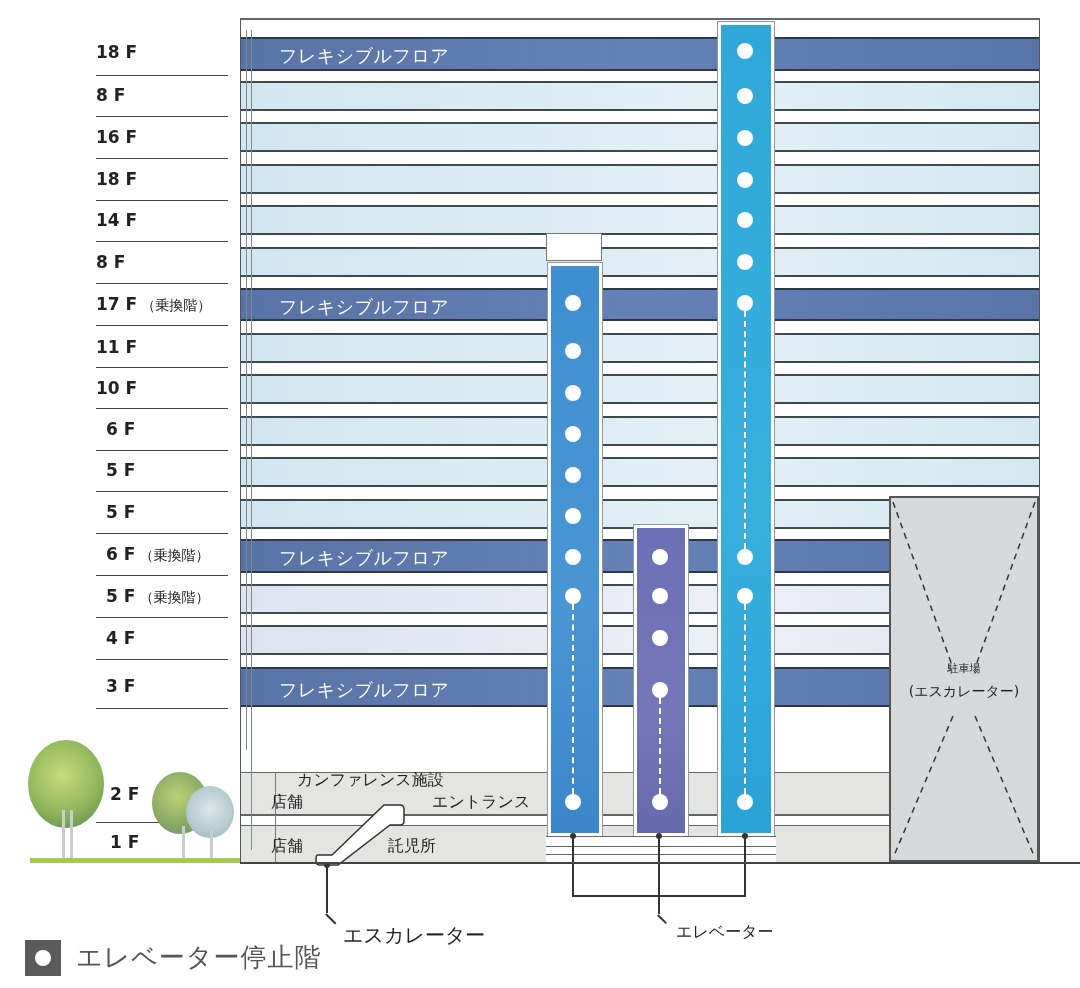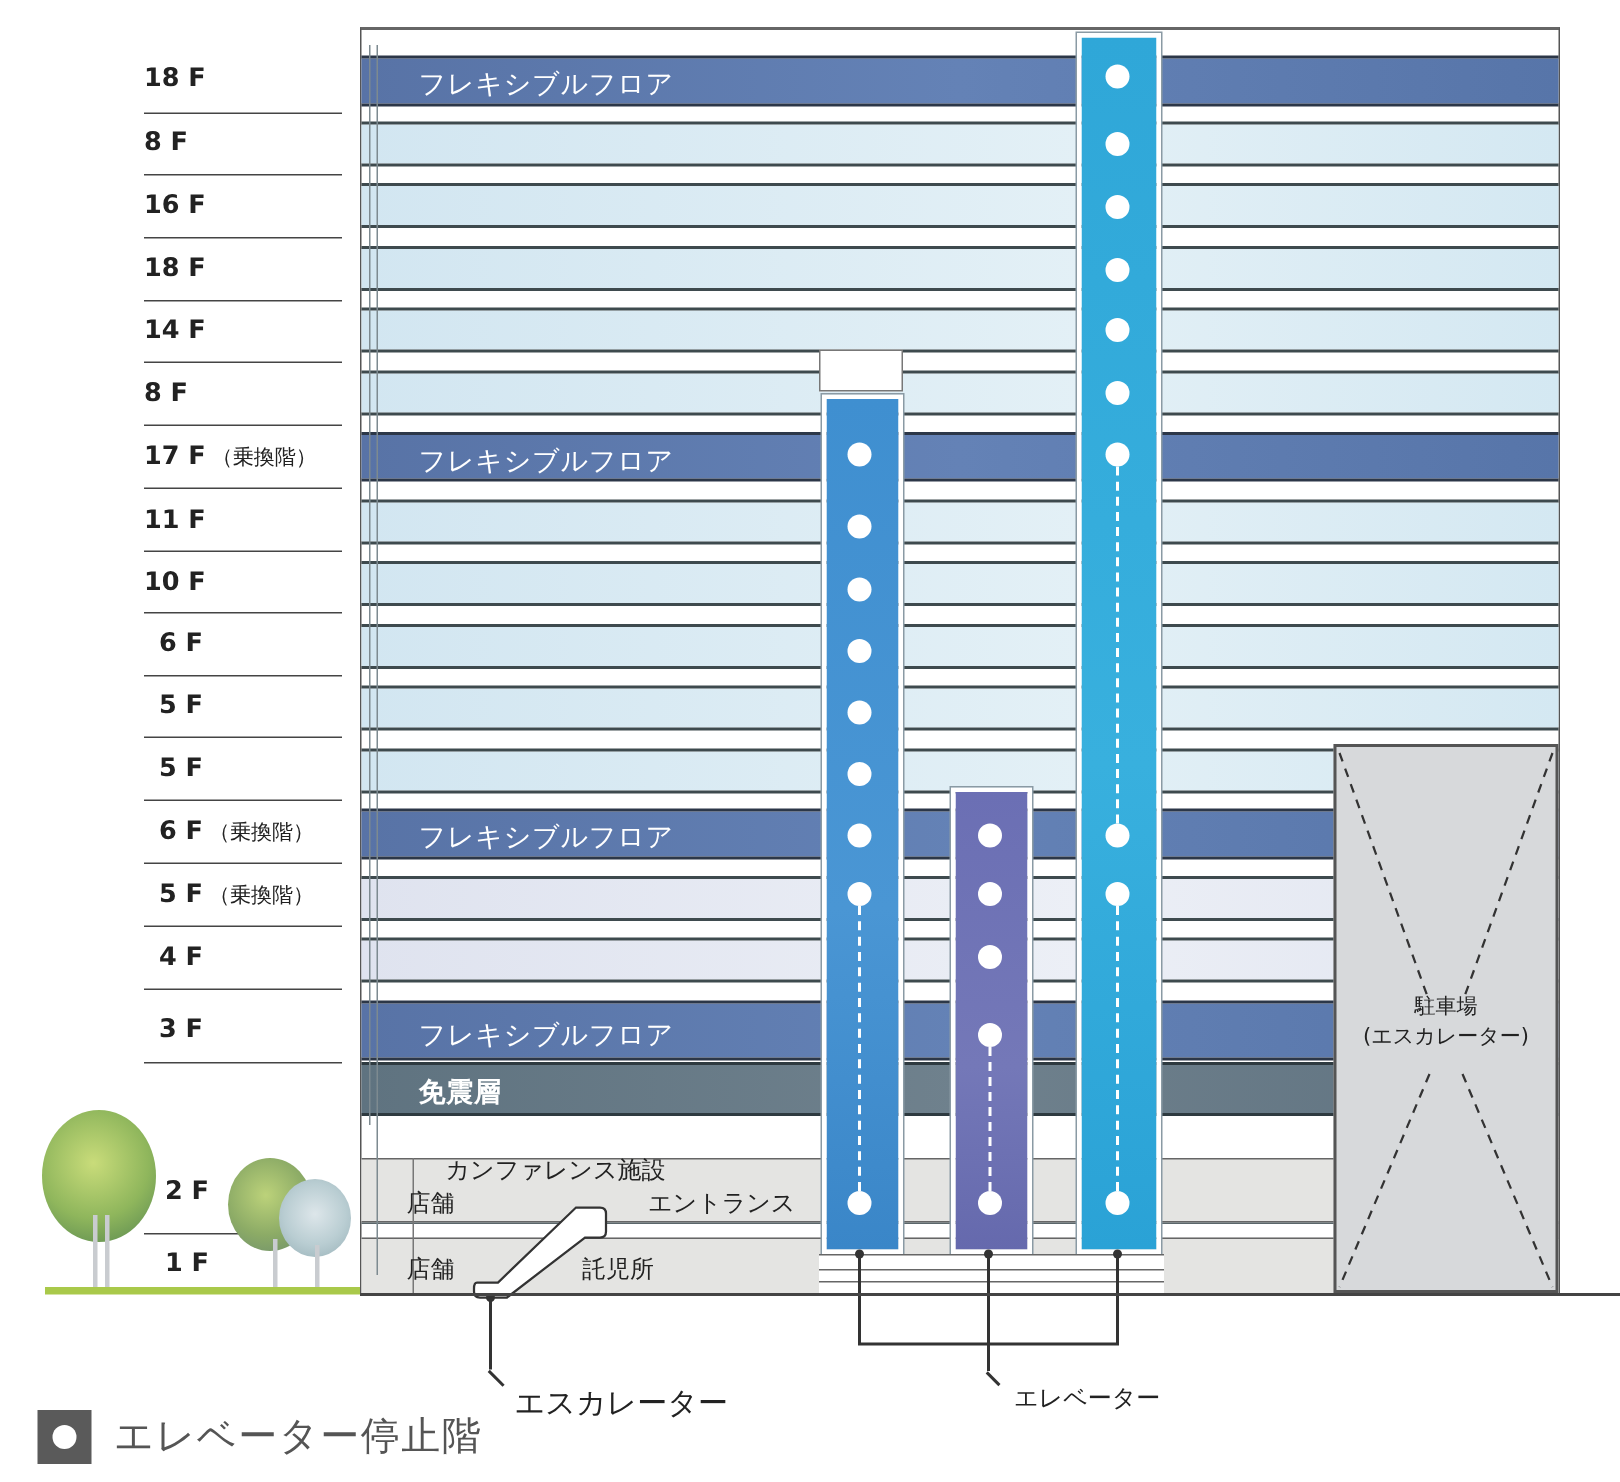--- a/index.html
+++ b/index.html
@@ -26,21 +26,21 @@
   .elev { position:absolute; box-sizing:border-box; border:3px solid #fff; outline:1px solid #8a9aa4; }
   .elev.blue { background:linear-gradient(180deg,#3f8fd0,#4a96d4 60%,#3a86c8); }
   .elev.purple { background:linear-gradient(180deg,#6b6fb4,#7478b8 60%,#6569ad); }
   .elev.cyan { background:linear-gradient(180deg,#2fa7d8,#38b0de 60%,#2aa2d6); }
   .stop { position:absolute; width:16px; height:16px; border-radius:50%; background:#fff; }
   .dash { position:absolute; width:0; border-left:2px dashed #fff; }
   .elev-cap { position:absolute; background:#fff; border:1px solid #777; box-sizing:border-box; }
   
   .parking { position:absolute; left:889px; top:496px; width:150px; height:366px; background:#d7d9db;
              border:2px solid #555; box-sizing:border-box; }
-  .parking-label { position:absolute; left:0; right:0; text-align:center; font-size:14px; color:#222; line-height:1.3; }
+  .parking-label { position:absolute; left:0; right:0; text-align:center; font-size:11px; color:#222; line-height:1.3; }
   
   .txt { position:absolute; font-size:16px; color:#222; white-space:nowrap; }
   .leader { position:absolute; background:#333; }
   .dot { position:absolute; width:6px; height:6px; border-radius:50%; background:#333; }
   
   .legend-box { position:absolute; left:25px; top:940px; width:36px; height:36px; background:#5a5a5a; }
   .legend-box::after { content:""; position:absolute; left:10px; top:10px; width:16px; height:16px; border-radius:50%; background:#fff; }
   .legend-text { position:absolute; left:76px; top:940px; font-size:26px; color:#555; letter-spacing:1px; }
   
   .tree { position:absolute; border-radius:50%; }
@@ -117,23 +117,20 @@
   <div class="band light" style="top:437px;height:30px"></div>
   <div class="band light" style="top:479px;height:30px"></div>
   <div class="band flex" style="top:519px;height:34px">
       <span class="band-label" style="top:5px">フレキシブルフロア</span>
     </div>
   <div class="band pale" style="top:564px;height:30px"></div>
   <div class="band pale" style="top:605px;height:30px"></div>
   <div class="band flex" style="top:647px;height:40px">
       <span class="band-label" style="top:9px">フレキシブルフロア</span>
     </div>
-  <div class="band seismic" style="top:688px;height:36px">
-      <span class="band-label" style="top:6px;font-weight:bold">免震層</span>
-    </div>
   <div class="band lobby" style="top:752px;height:43px"></div>
   <div class="band lobby" style="top:805px;height:39px"></div>
   <div class="hline" style="top:795px"></div>
 
   <div class="abs" style="left:5px;top:10px;width:1px;height:720px;background:#7d8a90;"></div>
   <div class="abs" style="left:10px;top:10px;width:1px;height:820px;background:#7d8a90;"></div>
   <div class="abs" style="left:34px;top:752px;width:1px;height:92px;background:#777;"></div>
 </div>
 
 <div>

